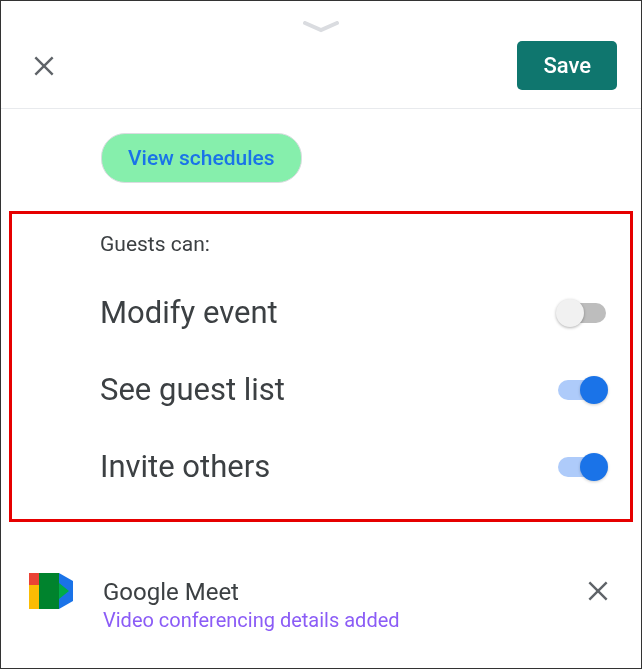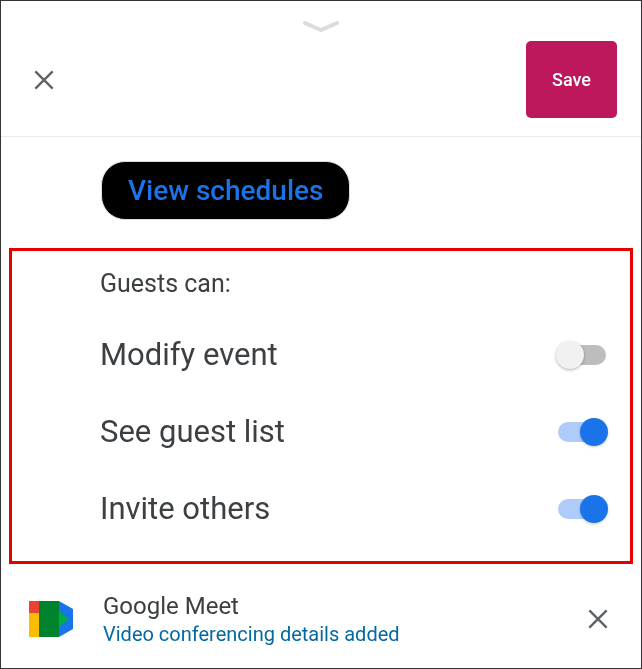--- a/index.html
+++ b/index.html
@@ -40,59 +40,59 @@
       display: flex;
       align-items: center;
     }
     .close-btn svg {
       width: 26px;
       height: 26px;
       stroke: #5f6368;
       stroke-width: 2.2;
     }
     .save-btn {
-      background: #be185d;
+      background: #0f766e;
       color: #fff;
       border: none;
       border-radius: 5px;
-      font-size: 18px;
+      font-size: 22px;
       font-weight: 500;
-      padding: 28px 26px;
+      padding: 12px 26px;
       cursor: pointer;
       font-family: inherit;
     }
     .divider {
       border-top: 1px solid #e8eaed;
       margin: 0;
     }
     .content {
       padding: 24px 0 0 0;
     }
     .view-schedules-wrap {
       padding-left: 100px;
       margin-bottom: 28px;
     }
     .view-schedules-btn {
-      background: #000000;
+      background: #86efac;
       border: 1px solid #dadce0;
       border-radius: 24px;
       color: #1a73e8;
-      font-size: 28px;
+      font-size: 21px;
       font-weight: 500;
       padding: 12px 26px;
       cursor: pointer;
       font-family: inherit;
     }
     .highlight-box {
       border: 3px solid #e60000;
       margin: 0 8px;
       padding: 18px 12px 24px 12px;
     }
     .section-title {
-      font-size: 25px;
+      font-size: 21px;
       color: #3c4043;
       padding-left: 76px;
       margin-bottom: 38px;
       font-weight: 400;
     }
     .toggle-row {
       display: flex;
       align-items: center;
       justify-content: space-between;
       padding-left: 76px;
@@ -145,30 +145,31 @@
       padding: 28px 24px 20px 28px;
     }
     .meet-icon {
       width: 44px;
       height: 36px;
       flex-shrink: 0;
       margin-right: 30px;
     }
     .meet-text {
       flex: 1;
+      margin-top: 28px;
     }
     .meet-title {
       font-size: 24px;
       color: #3c4043;
       font-weight: 400;
       margin-bottom: 2px;
     }
     .meet-subtitle {
       font-size: 20px;
-      color: #0369a1;
+      color: #8b5cf6;
       font-weight: 400;
     }
     .meet-close {
       background: none;
       border: none;
       cursor: pointer;
       padding: 6px;
       display: flex;
       align-items: center;
     }

